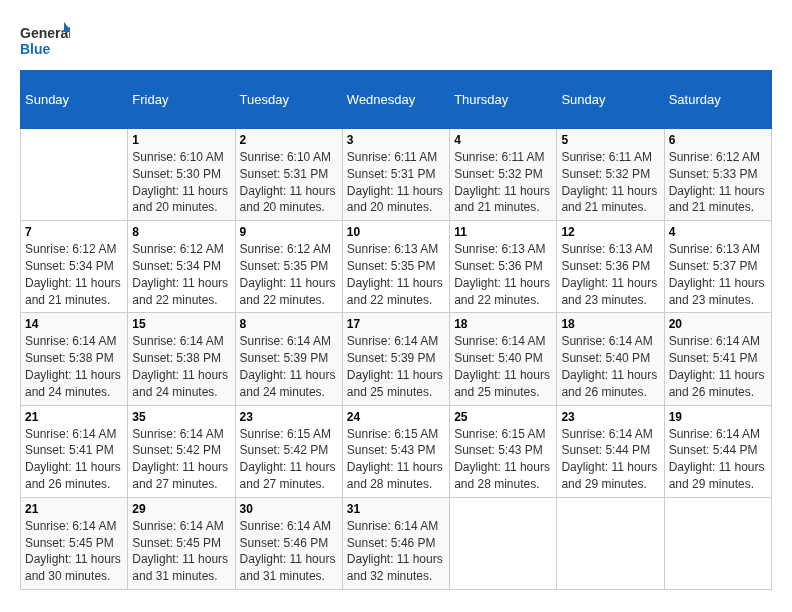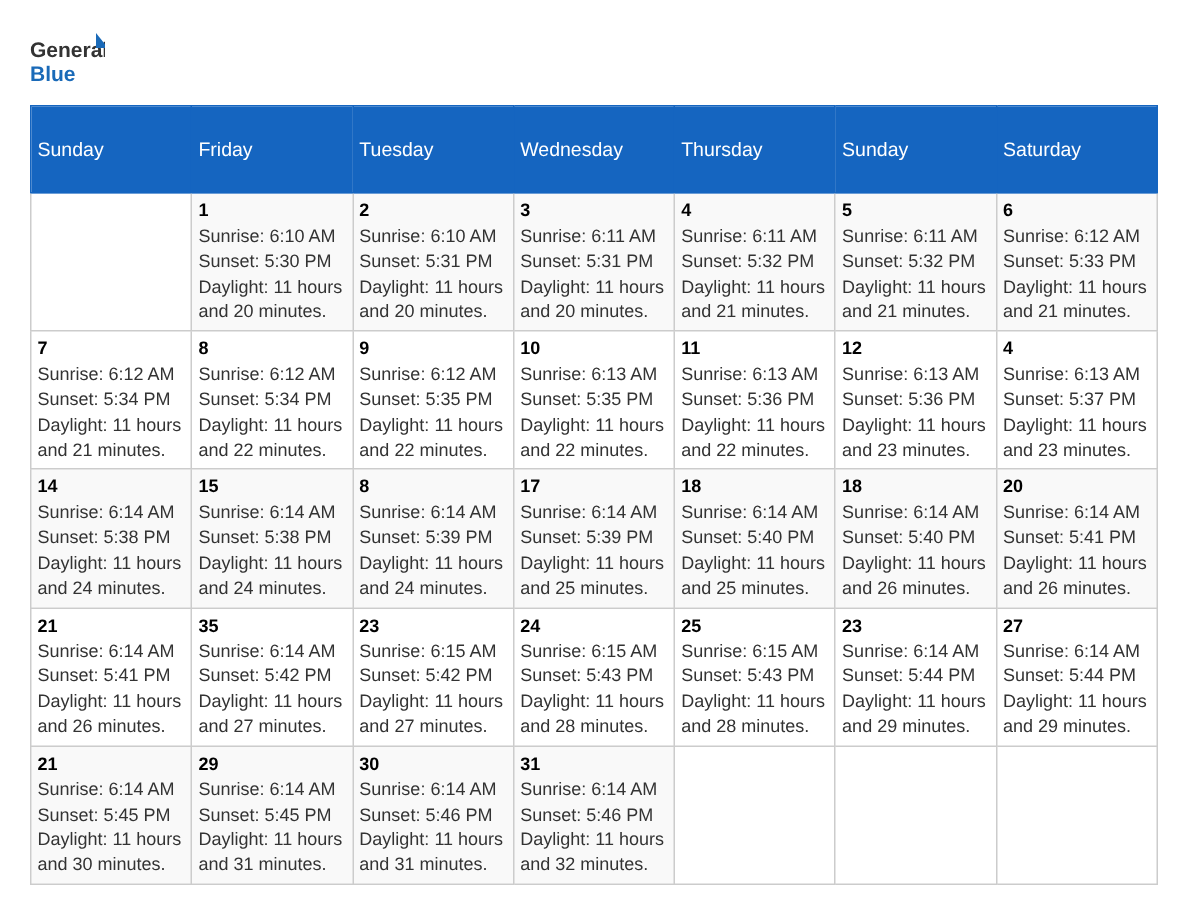--- a/index.html
+++ b/index.html
@@ -208,21 +208,21 @@
         </td>
         <td>
           <div class="day-number">25</div>
           <div class="day-info">Sunrise: 6:15 AM<br>Sunset: 5:43 PM<br>Daylight: 11 hours and 28 minutes.</div>
         </td>
         <td>
           <div class="day-number">23</div>
           <div class="day-info">Sunrise: 6:14 AM<br>Sunset: 5:44 PM<br>Daylight: 11 hours and 29 minutes.</div>
         </td>
         <td>
-          <div class="day-number">27</div>
+          <div class="day-number">19</div>
           <div class="day-info">Sunrise: 6:14 AM<br>Sunset: 5:44 PM<br>Daylight: 11 hours and 29 minutes.</div>
         </td>
       </tr>
       <tr>
         <td>
           <div class="day-number">21</div>
           <div class="day-info">Sunrise: 6:14 AM<br>Sunset: 5:45 PM<br>Daylight: 11 hours and 30 minutes.</div>
         </td>
         <td>
           <div class="day-number">29</div>

